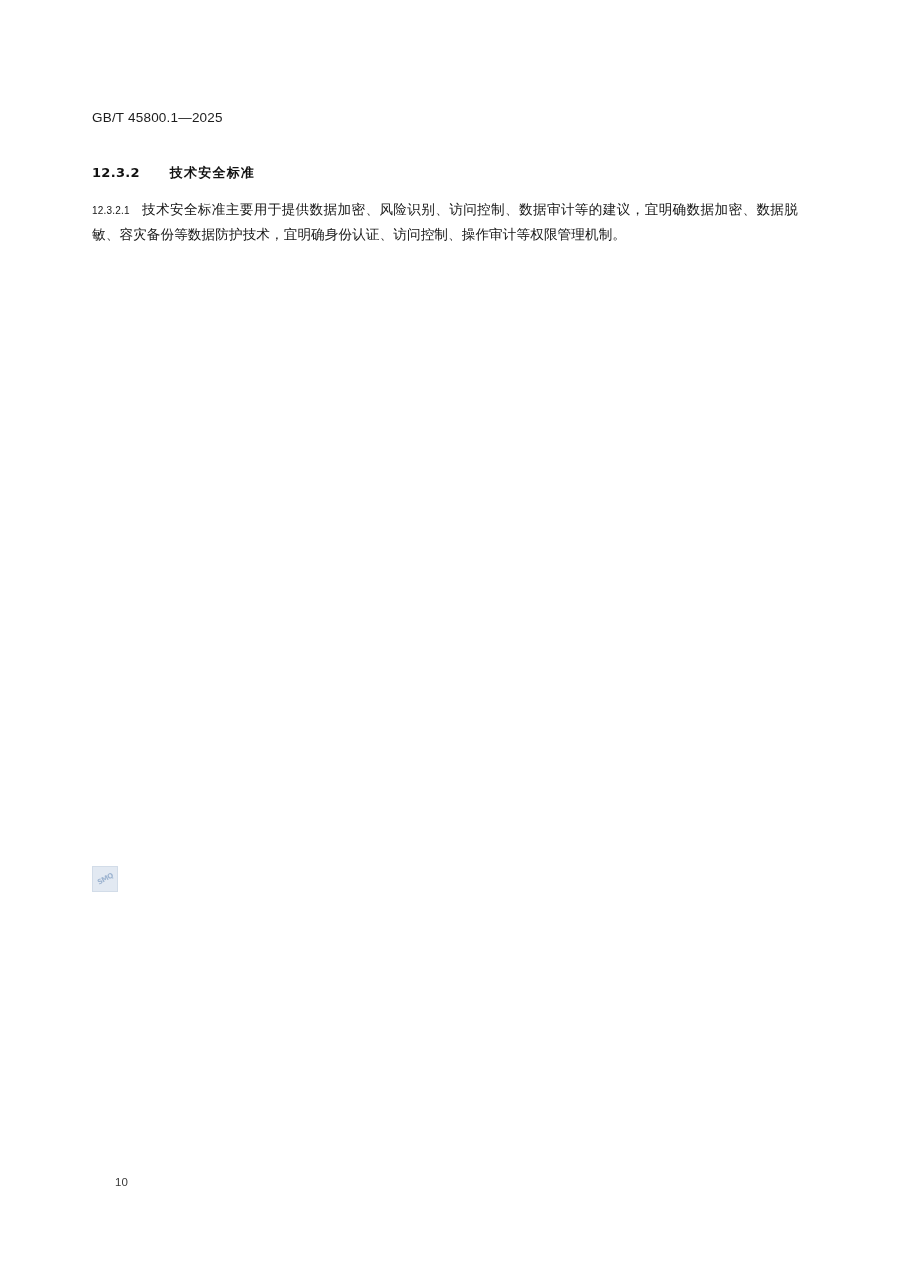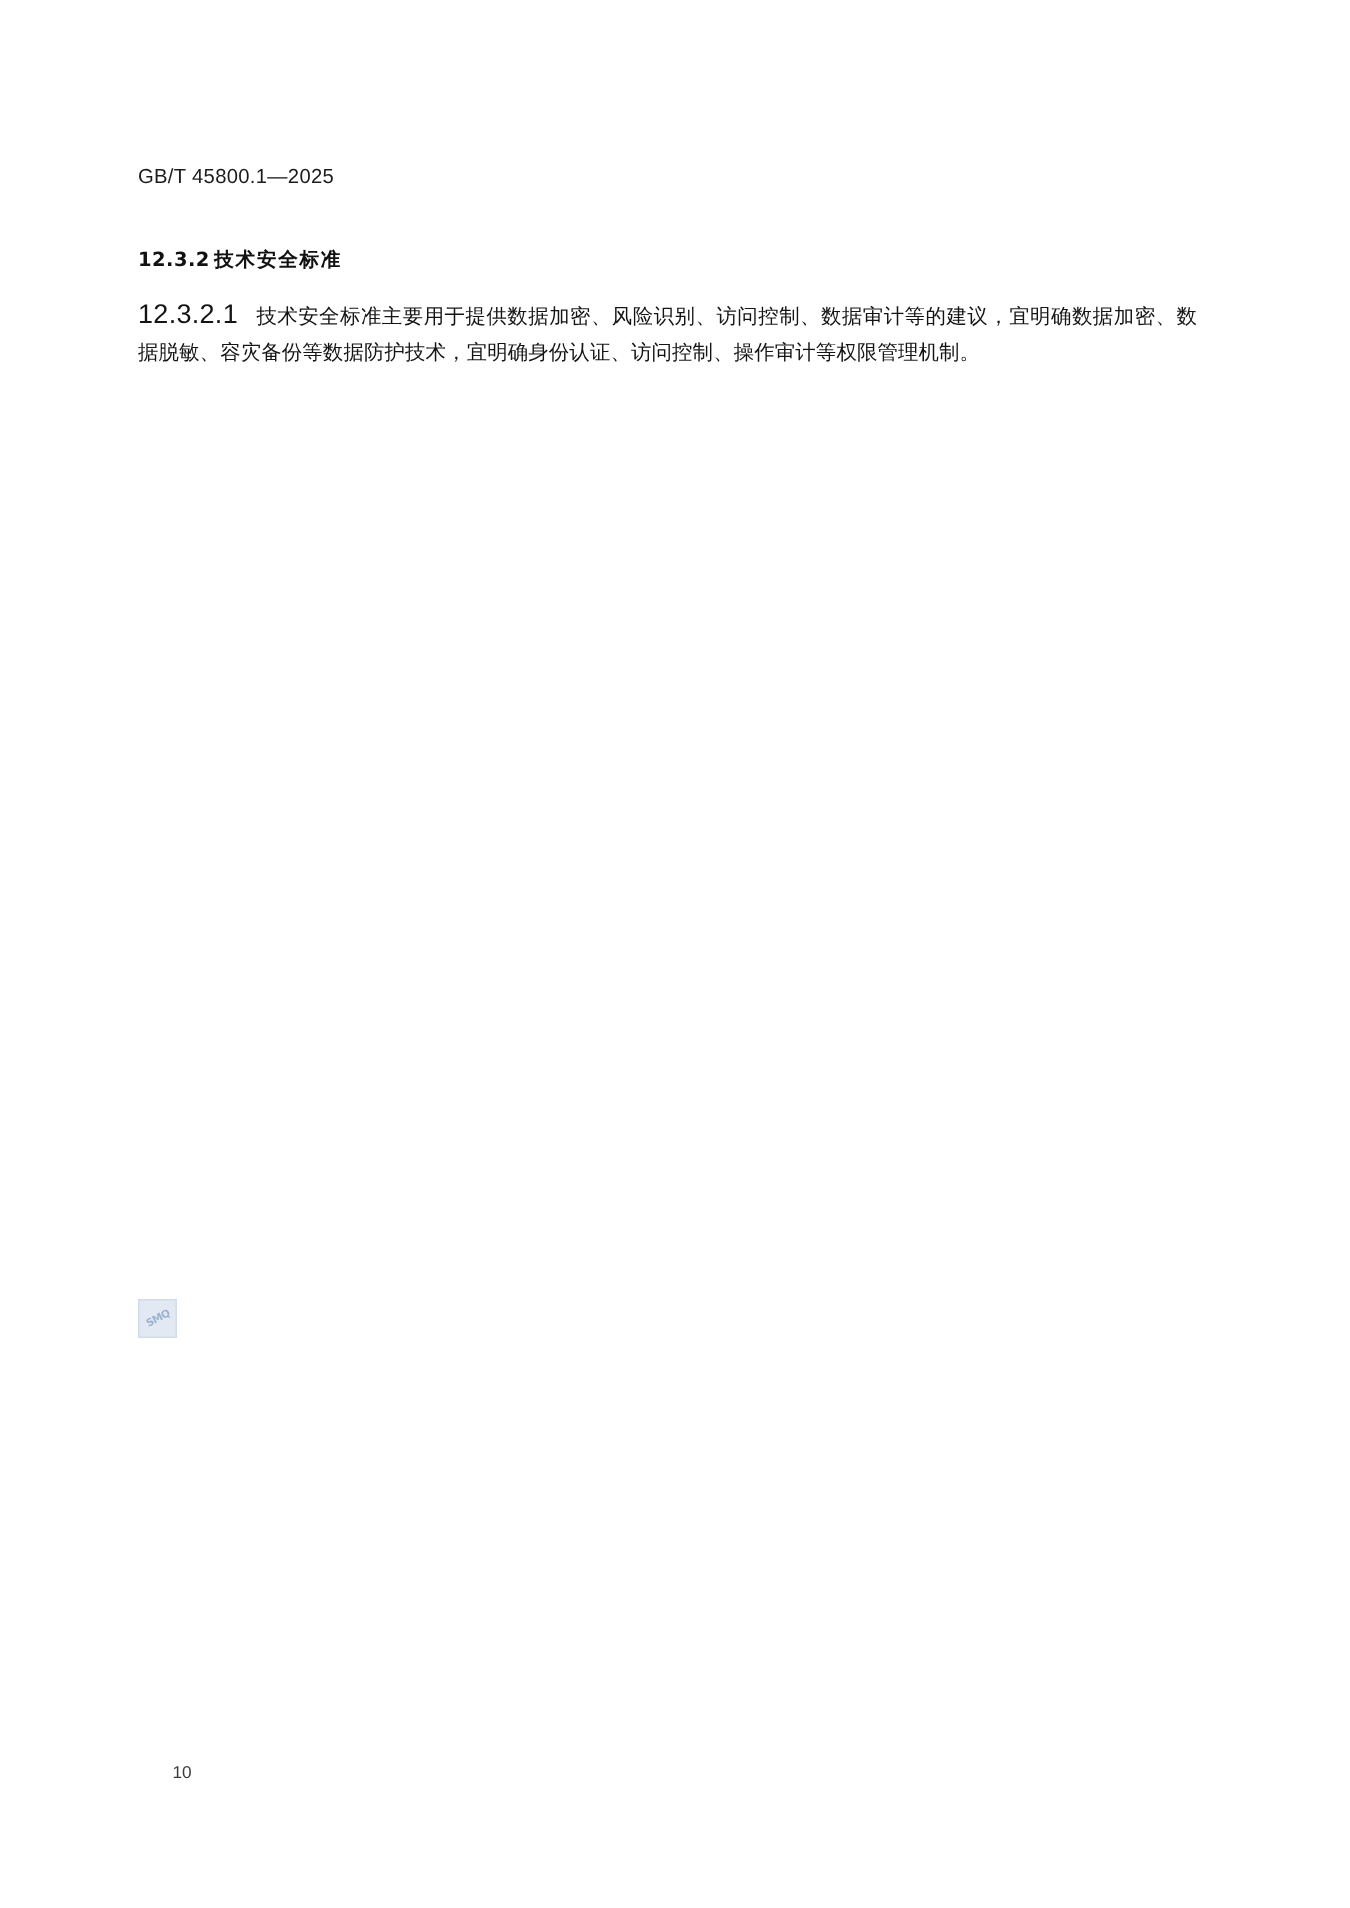--- a/index.html
+++ b/index.html
@@ -39,21 +39,21 @@
     position: absolute;
     left: 92px;
     top: 160px;
     font-family: "DejaVu Sans", sans-serif;
     font-size: 13px;
     font-weight: bold;
     color: #111111;
     white-space: nowrap;
   }
   .section-heading .num {
-    margin-right: 3px;
+    margin-right: 30px;
     letter-spacing: 0.3px;
   }
   .section-heading .title {
     letter-spacing: 1.2px;
     font-family: Liberation Mono, monospace;
   }
 
   .body-block {
     position: absolute;
     left: 92px;
@@ -69,21 +69,21 @@
     text-align: justify;
     text-justify: inter-character;
     margin: 0 0 0 0;
     letter-spacing: 0.1px;
   }
   .para + .para {
     margin-top: 1px;
   }
   .para .clause-num {
     font-family: "Liberation Sans", sans-serif;
-    font-size: 18px;
+    font-size: 10px;
     letter-spacing: 0.2px;
     margin-right: 12px;
   }
 
   .watermark {
     position: absolute;
     left: 92px;
     top: 862px;
     width: 24px;
     height: 24px;

